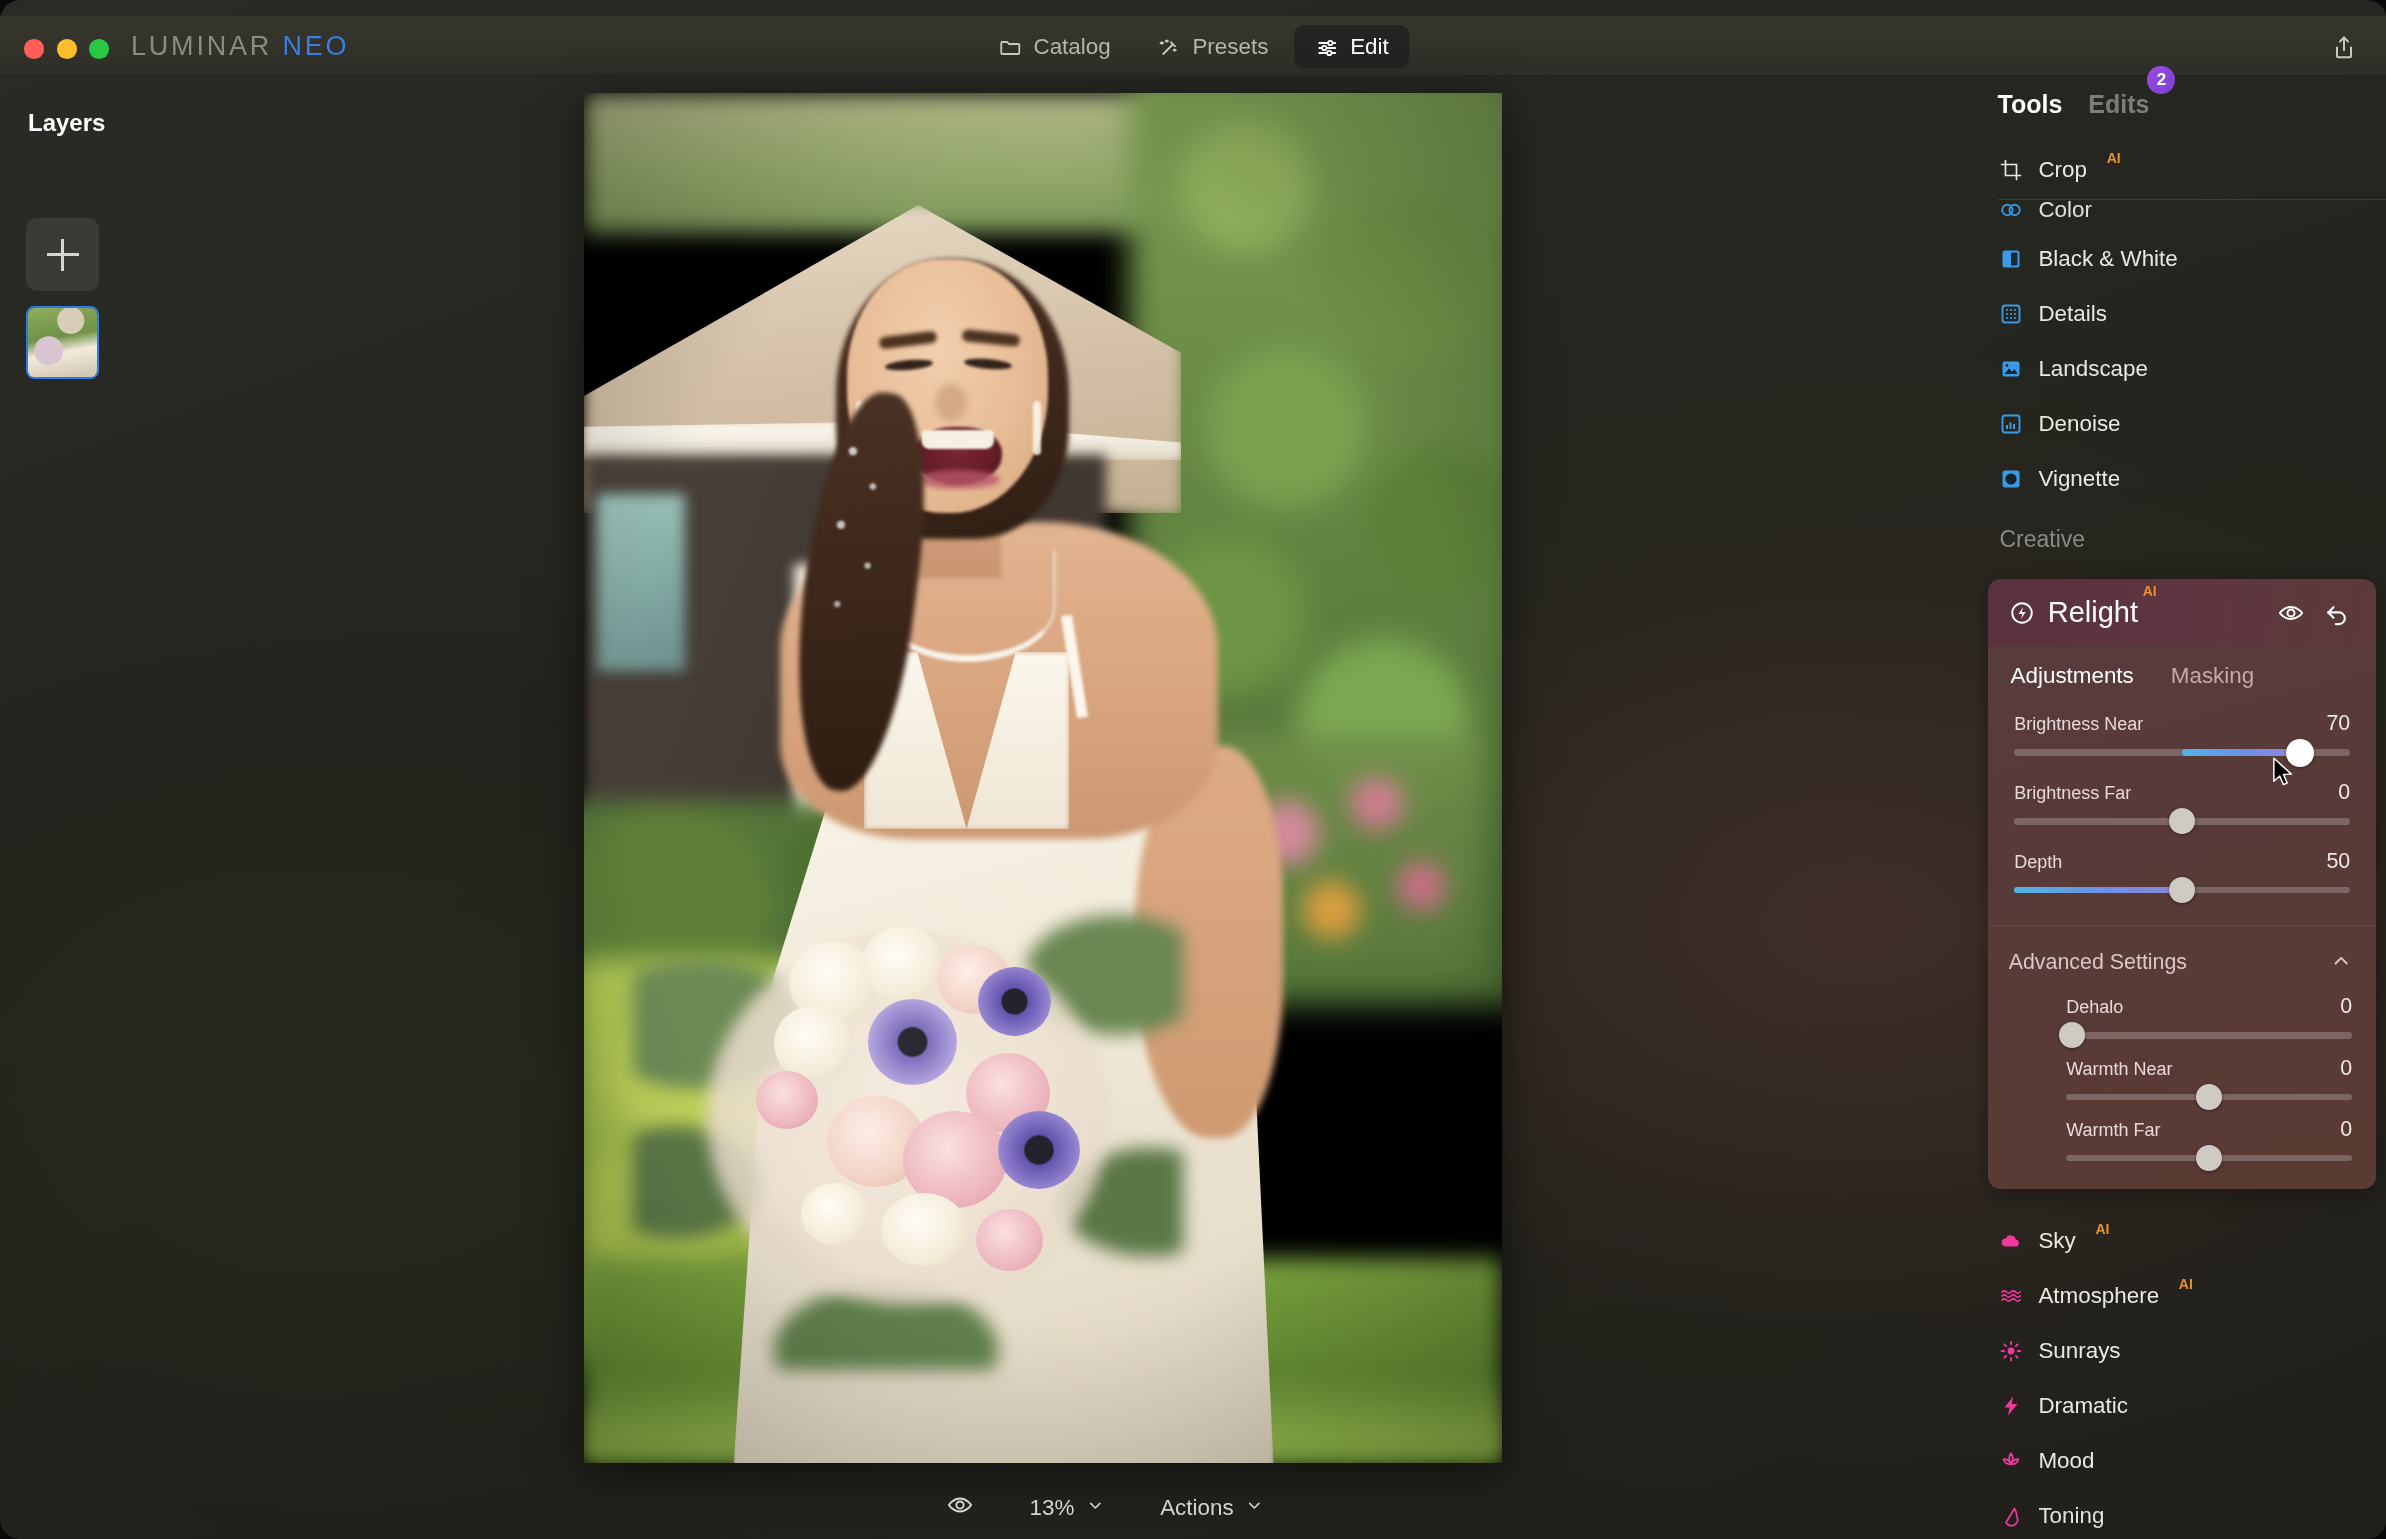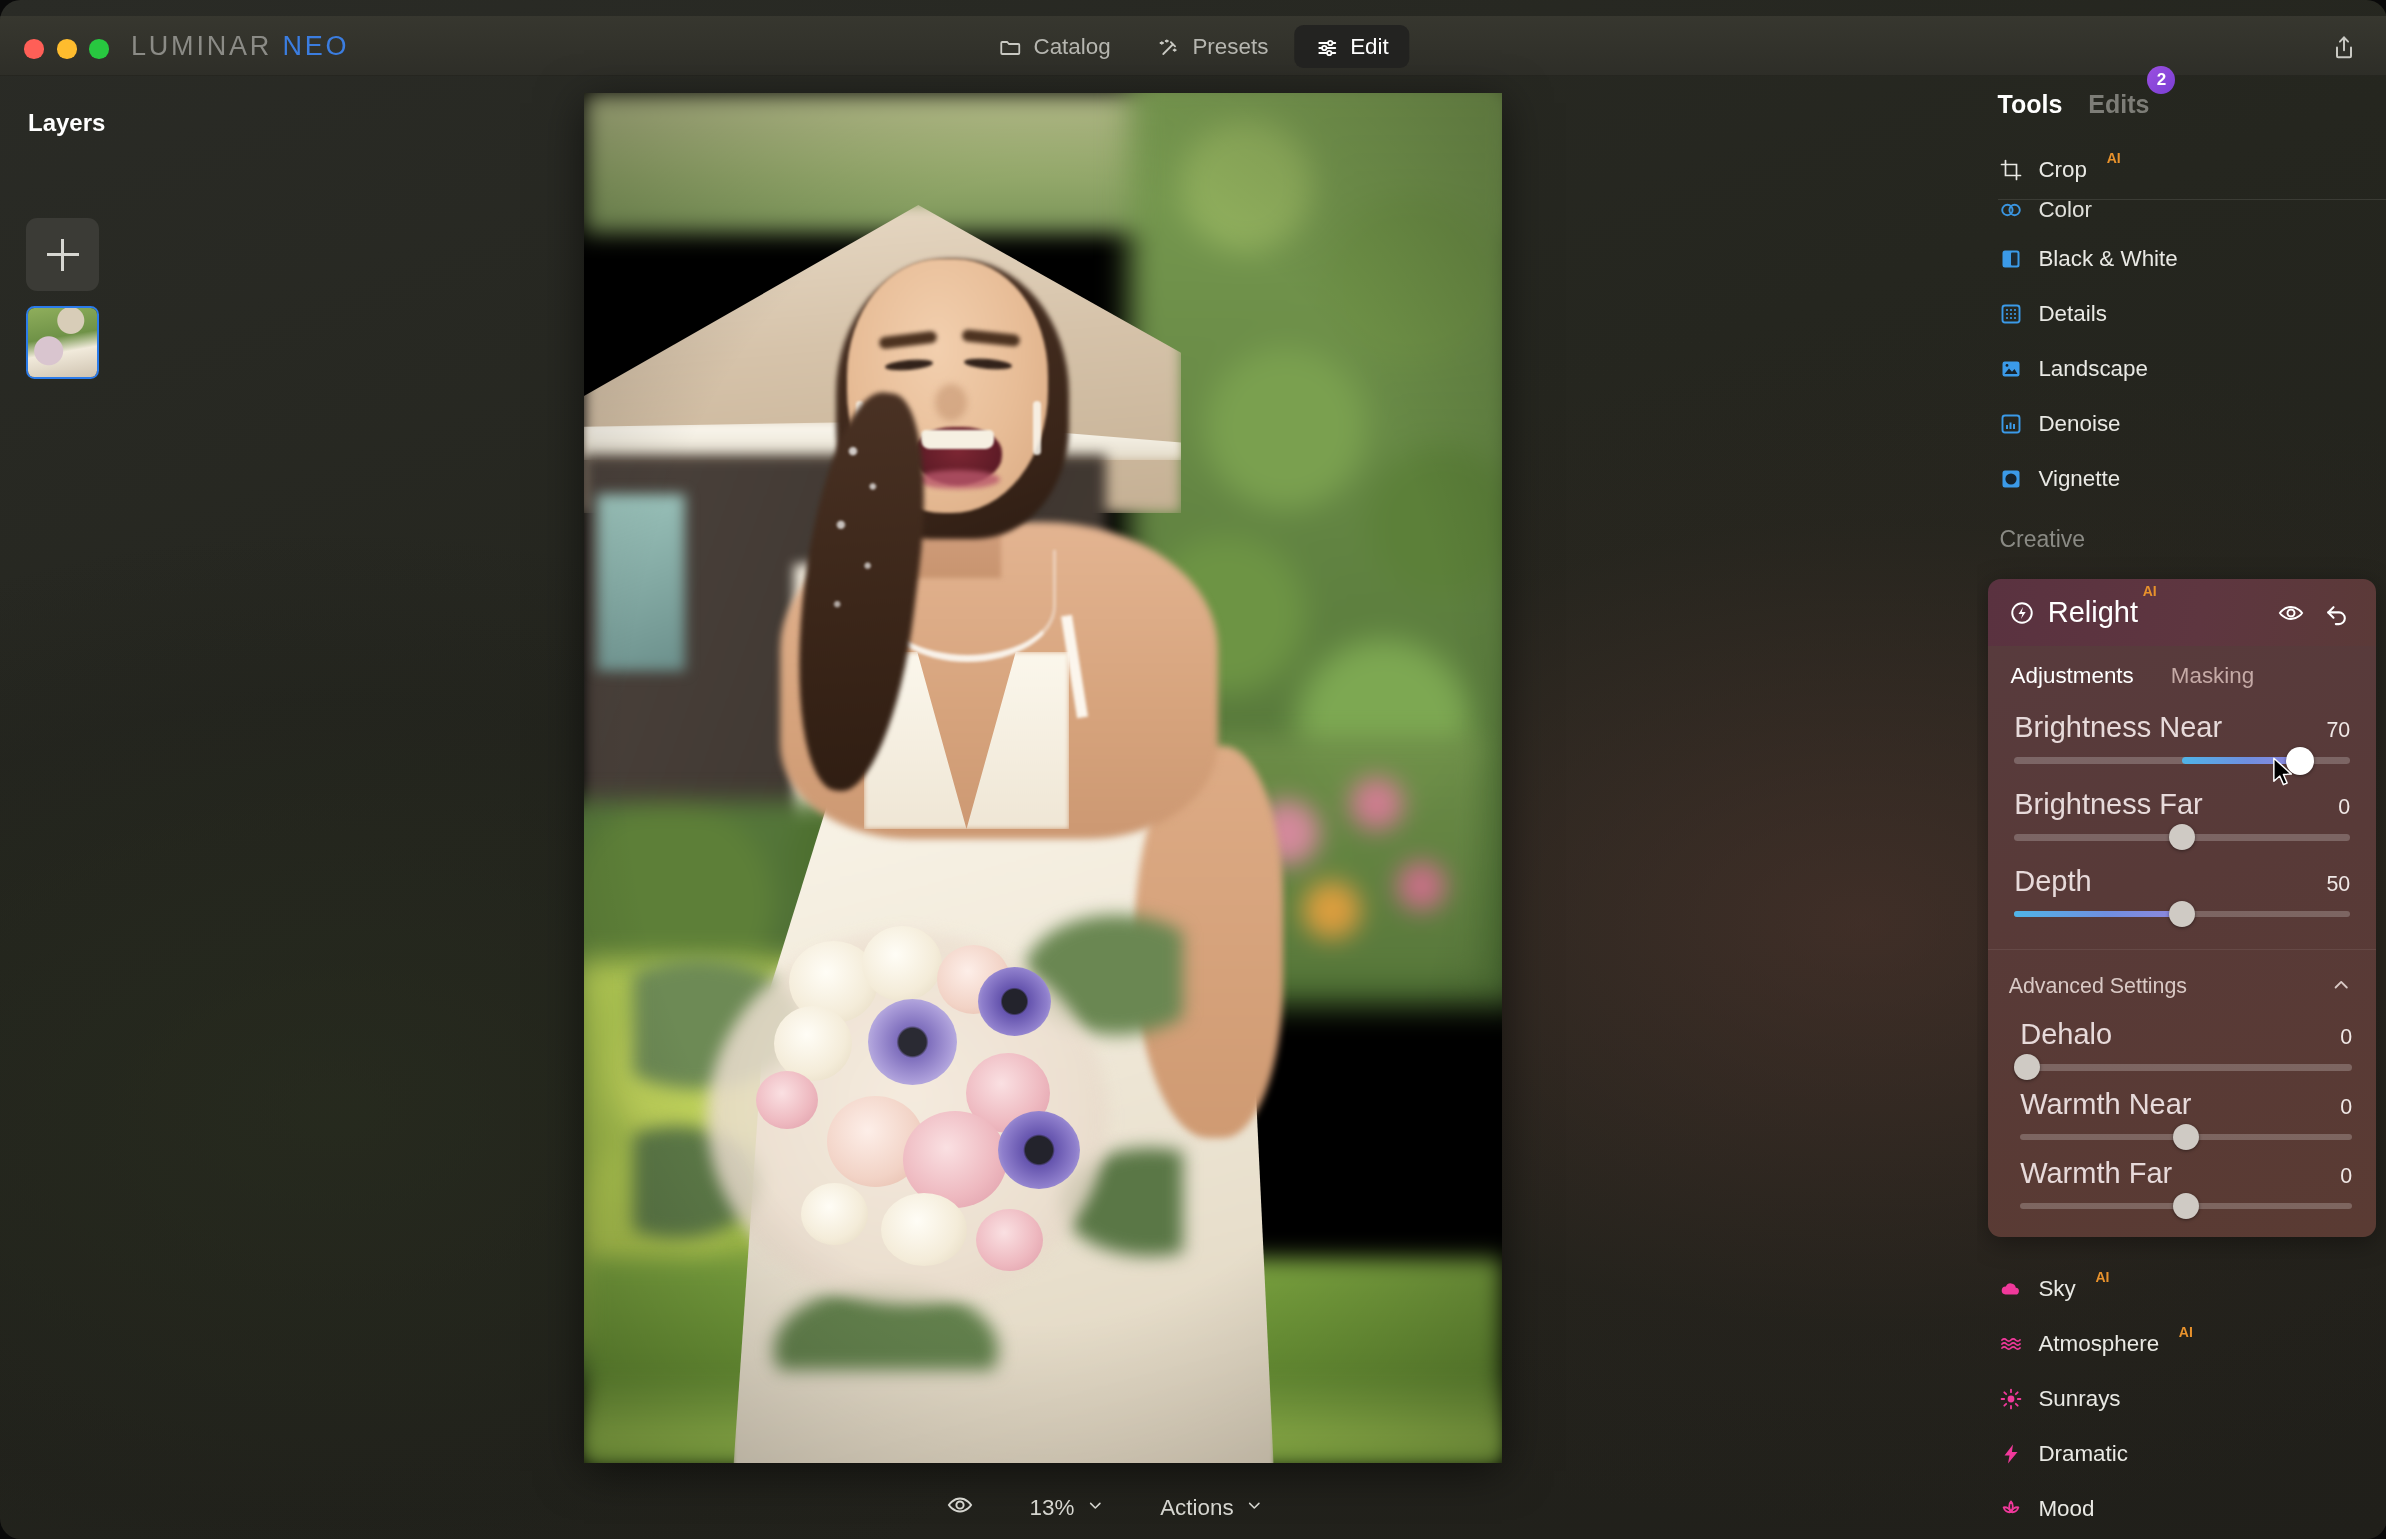--- a/index.html
+++ b/index.html
@@ -353,21 +353,21 @@
   .head-icon { width: 37px; height: 37px; display: flex; align-items: center; justify-content: center; margin-left: 9.3px; }
 
   #relight-body { background: linear-gradient(165deg, #583b3d 0%, #583a38 40%, #5a3b33 100%); }
 
   #relight-tabs { display: flex; gap: 37px; padding: 17px 22.4px 3.7px 22.4px; }
   .rl-tab { font-size: 22.4px; color: #c5aaa6; white-space: nowrap; }
   .rl-tab.active { color: #ffffff; }
 
   .slider-block { padding: 18.6px 26px 5.6px 26px; }
   .slider-row { display: flex; justify-content: space-between; align-items: baseline; margin-bottom: 13px; }
-  .slider-label { font-size: 29px; color: #e7dada; white-space: nowrap; }
+  .slider-label { font-size: 18px; color: #e7dada; white-space: nowrap; }
   .slider-value { font-size: 21.4px; color: #f0e8e6; }
   .track {
     position: relative; height: 6.5px; border-radius: 3.7px;
     background: rgba(255,255,255,0.22);
   }
   .fill { position: absolute; top: 0; height: 6.5px; border-radius: 3.7px;
     background: linear-gradient(90deg, #4fb4e8 0%, #6f8fe0 55%, #8f86dc 100%); }
   .knob {
     position: absolute; top: 50%; width: 26px; height: 26px; border-radius: 50%;
     background: #cfcac4; transform: translate(-50%, -50%);
@@ -376,21 +376,21 @@
   .knob.bright { background: #ffffff; width: 28px; height: 28px; }
 
   #advanced-head {
     display: flex; align-items: center; justify-content: space-between;
     padding: 24px 24px 9.3px 20.5px;
     border-top: 0.9px solid rgba(255,255,255,0.08);
     margin-top: 15px;
   }
   #advanced-label { color: #d9c9c5; font-size: 21.4px; }
 
-  .adv-block { padding: 9.3px 24px 7.5px 32px; }
+  .adv-block { padding: 9.3px 24px 7.5px 32px; margin-left: 46px; }
 
   
   #cursor { position: absolute; width: 24px; height: 32px; pointer-events: none; z-index: 50; }
 </style>
 </head>
 <body>
 
 <div id="app-window">
 
   <div id="titlebar">

